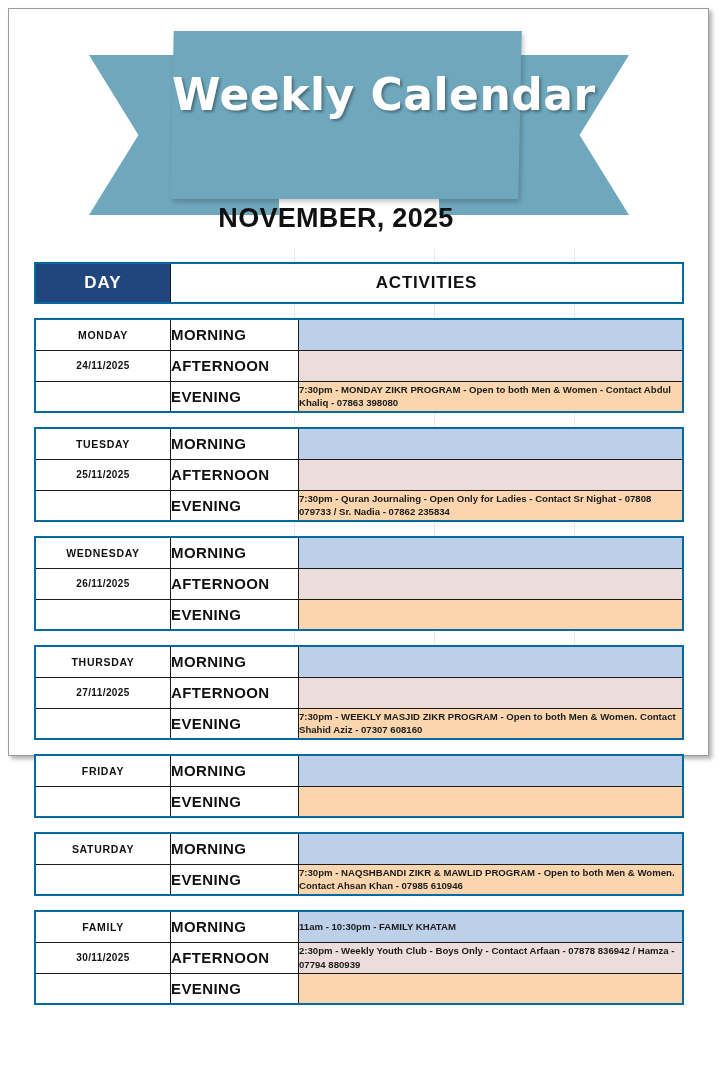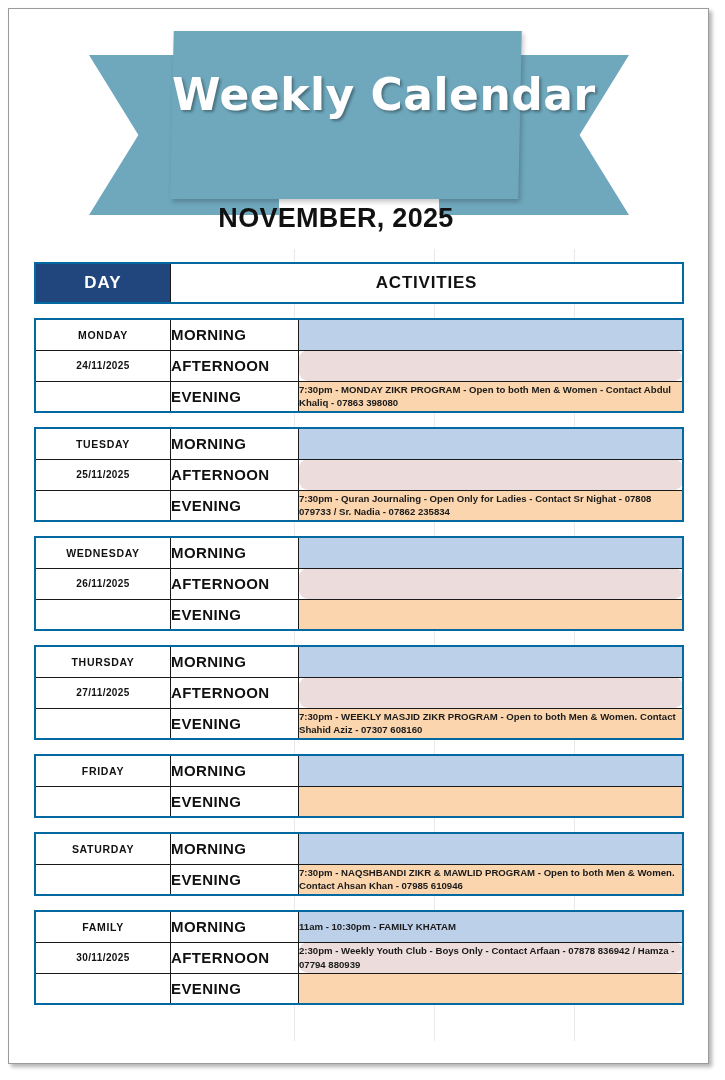--- a/index.html
+++ b/index.html
@@ -14,21 +14,21 @@
     font-family: "Liberation Sans", sans-serif;
     overflow: hidden;
   }
 
   
   .page-sheet {
     position: absolute;
     left: 8px;
     top: 8px;
     width: 701px;
-    height: 1056px;
+    height: 748px;
     background: #ffffff;
     border: 1px solid #9b9b9b;
     box-shadow: 3px 3px 4px rgba(0,0,0,0.30);
     box-sizing: border-box;
   }
 
   
   .grid-lines {
     position: absolute;
     left: 0;
@@ -180,21 +180,21 @@
 
   
   .act-cell {
     font-size: 9.6px;
     font-weight: bold;
     color: #1a1a1a;
     padding: 3px 5px;
     line-height: 1.38;
   }
   .act-morning   { background: #bdd0e9; }
-  .act-afternoon { background: #ecdcdc; border-radius: 9px; }
+  .act-afternoon { background: #ecdcdc; }
   .act-evening   { background: #fad5ae; }
 
   .row-morning   { height: 31px; }
   .row-afternoon { height: 31px; }
   .row-evening   { height: 31px; }
 
   .col-day  { width: 134px; }
   .col-slot { width: 127px; }
   .act-bottom { vertical-align: bottom; }
 </style>

